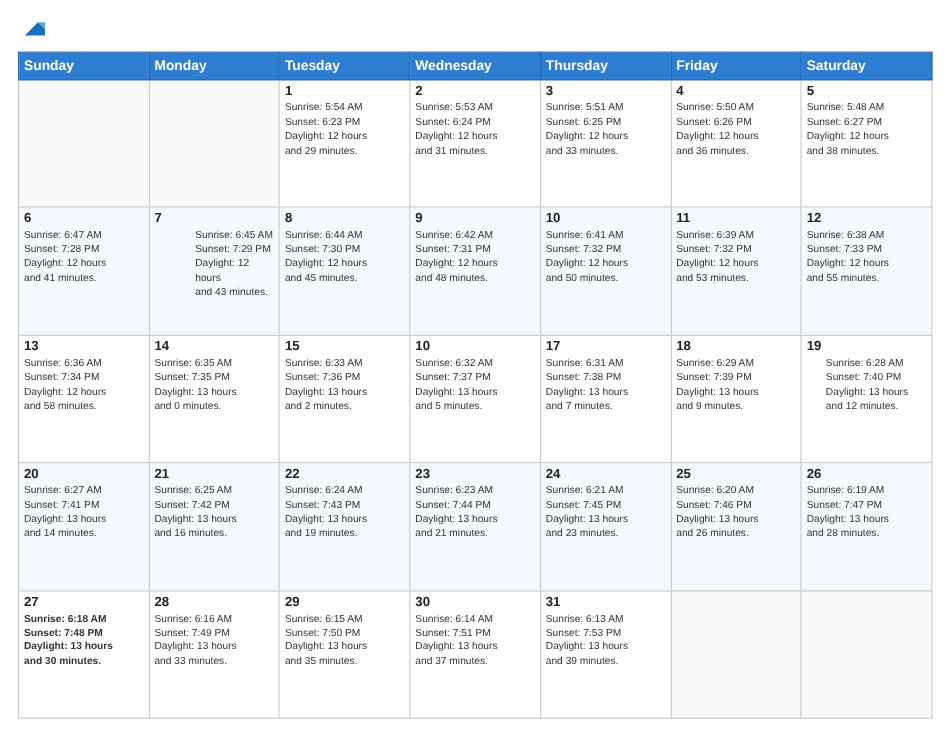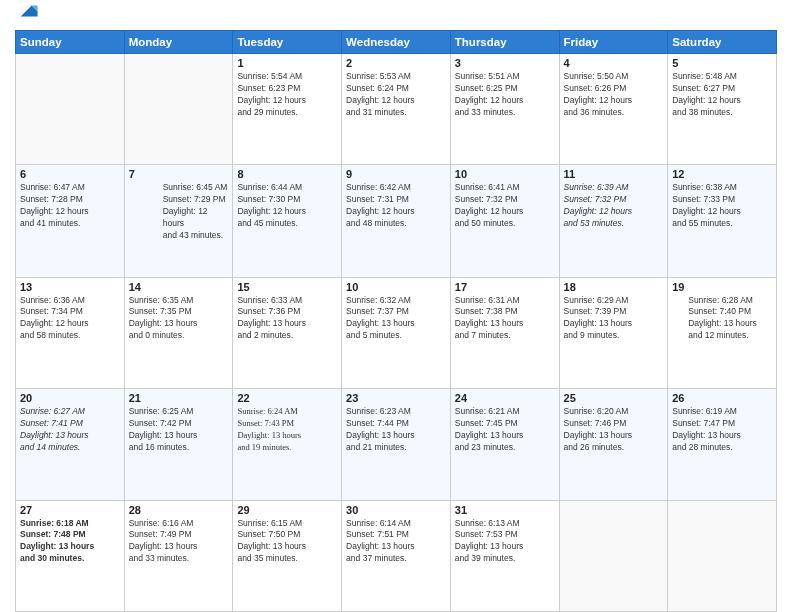--- a/index.html
+++ b/index.html
@@ -6,21 +6,21 @@
     body {
       font-family: Arial, sans-serif;
       background: #fff;
       width: 792px;
       height: 612px;
       overflow: hidden;
     }
     .page {
       width: 792px;
       height: 612px;
-      padding: 0 15px;
+      padding: 13px 15px;
       display: flex;
       flex-direction: column;
     }
     .header {
       display: flex;
       align-items: flex-start;
       justify-content: space-between;
       margin-bottom: 8px;
     }
     .logo {
@@ -207,21 +207,21 @@
           </td>
           <td>
             <span class="day-num">10</span>
             <div class="day-info" style="white-space: pre-line;">Sunrise: 6:41 AM
 Sunset: 7:32 PM
 Daylight: 12 hours
 and 50 minutes.</div>
           </td>
           <td>
             <span class="day-num">11</span>
-            <div class="day-info" style="white-space: pre-line; font-style: italic;">Sunrise: 6:39 AM
+            <div class="day-info" style="white-space: pre-line;">Sunrise: 6:39 AM
 Sunset: 7:32 PM
 Daylight: 12 hours
 and 53 minutes.</div>
           </td>
           <td>
             <span class="day-num">12</span>
             <div class="day-info" style="white-space: pre-line;">Sunrise: 6:38 AM
 Sunset: 7:33 PM
 Daylight: 12 hours
 and 55 minutes.</div>
@@ -274,35 +274,35 @@
             <span class="day-num">19</span>
             <div class="day-info" style="white-space: pre-line; margin-left: 16px;">Sunrise: 6:28 AM
 Sunset: 7:40 PM
 Daylight: 13 hours
 and 12 minutes.</div>
           </td>
         </tr>
         <tr>
           <td>
             <span class="day-num">20</span>
-            <div class="day-info" style="white-space: pre-line; font-style: italic;">Sunrise: 6:27 AM
+            <div class="day-info" style="white-space: pre-line;">Sunrise: 6:27 AM
 Sunset: 7:41 PM
 Daylight: 13 hours
 and 14 minutes.</div>
           </td>
           <td>
             <span class="day-num">21</span>
             <div class="day-info" style="white-space: pre-line;">Sunrise: 6:25 AM
 Sunset: 7:42 PM
 Daylight: 13 hours
 and 16 minutes.</div>
           </td>
           <td>
             <span class="day-num">22</span>
-            <div class="day-info" style="white-space: pre-line; font-family: Liberation Serif, serif;">Sunrise: 6:24 AM
+            <div class="day-info" style="white-space: pre-line;">Sunrise: 6:24 AM
 Sunset: 7:43 PM
 Daylight: 13 hours
 and 19 minutes.</div>
           </td>
           <td>
             <span class="day-num">23</span>
             <div class="day-info" style="white-space: pre-line;">Sunrise: 6:23 AM
 Sunset: 7:44 PM
 Daylight: 13 hours
 and 21 minutes.</div>

